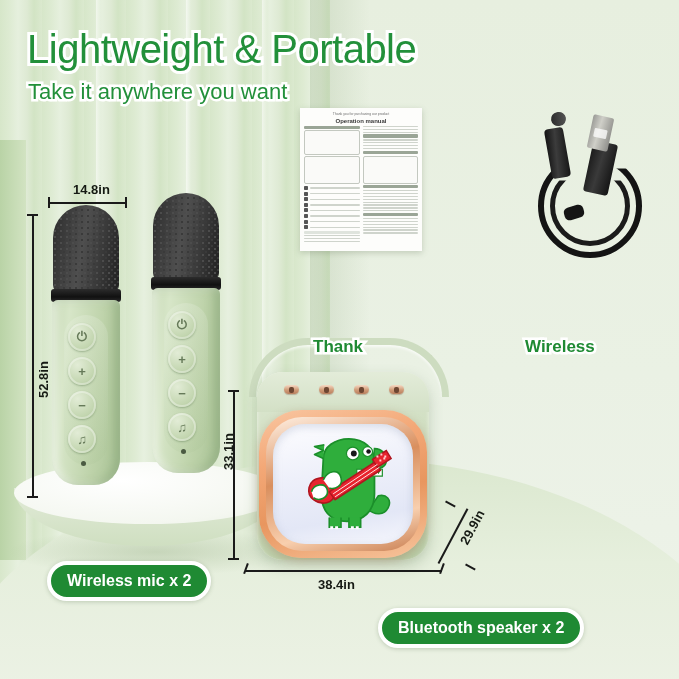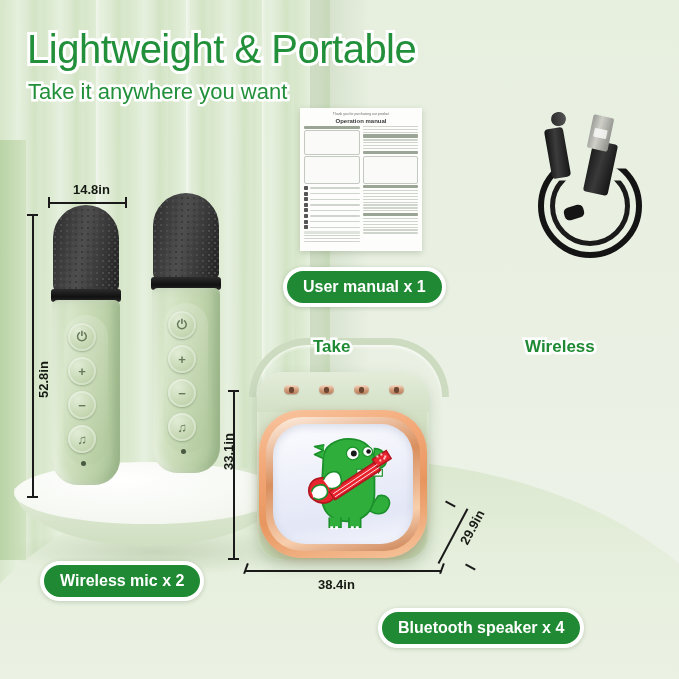--- a/index.html
+++ b/index.html
@@ -295,21 +295,20 @@
         <div class="mbar dark"></div>
         <div class="mline"></div>
           <div class="mline"></div>
           <div class="mline"></div>
           <div class="mline"></div>
         <div class="mline"></div>
           <div class="mline"></div>
       </div>
     </div>
   </div>
-  <div class="pill" style="left:283px;top:267px;">User manual x 1</div>
 
   <div class="cable">
     <div class="cable-loop"></div>
     <div class="cable-loop2"></div>
     <div class="plug-c"></div>
     <div class="plug-c-tip"></div>
     <div class="plug-a"></div>
     <div class="plug-a-tip"></div>
     <div class="cable-tie"></div>
   </div>
@@ -364,35 +363,35 @@
 
                 <path d="M40 56 C44 46 56 44 58 54 C60 62 52 66 46 64" fill="#ffffff" stroke="#1b8f2a" stroke-width="1.6"></path>
                 <path d="M28 68 C30 60 42 58 44 66 C46 74 36 78 30 74" fill="#ffffff" stroke="#1b8f2a" stroke-width="1.6"></path>
               </g>
             </svg>
           </div>
         </div>
       </div>
     </div>
   </div>
-  <div class="olabel" style="left:313px;top:337px;">Take</div>
+  <div class="olabel" style="left:313px;top:337px;">Thank</div>
 
   <div class="olabel" style="left:525px;top:337px;">Wireless</div>
 
   <div class="dim-txt vert" style="left:221px;top:470px;">33.1in</div>
   <div class="dline v" style="left:233px;top:390px;height:169px;"></div>
   <div class="dtick h" style="left:228px;top:390px;"></div>
   <div class="dtick h" style="left:228px;top:558px;"></div>
 
   <div class="dim-txt" style="left:318px;top:577px;">38.4in</div>
   <div class="dline h" style="left:245px;top:570px;width:197px;"></div>
   <div class="dtick v" style="left:245px;top:563px;transform:rotate(20deg);"></div>
   <div class="dtick v" style="left:441px;top:563px;transform:rotate(20deg);"></div>
 
   <div class="dim-txt" style="left:457px;top:540px;transform:rotate(-62deg);transform-origin:0 0;">29.9in</div>
   <div class="dline v" style="left:452px;top:505px;height:62px;transform:rotate(28deg);transform-origin:50% 50%;"></div>
   <div class="dtick h" style="left:445px;top:503px;transform:rotate(28deg);"></div>
   <div class="dtick h" style="left:465px;top:566px;transform:rotate(28deg);"></div>
 
-  <div class="pill" style="left:40px;top:561px;">Wireless mic x 2</div>
-  <div class="pill" style="left:378px;top:608px;">Bluetooth speaker x 4</div>
+  <div class="pill" style="left:47px;top:561px;">Wireless mic x 2</div>
+  <div class="pill" style="left:378px;top:608px;">Bluetooth speaker x 2</div>
 
 </div>
 
 </body></html>

